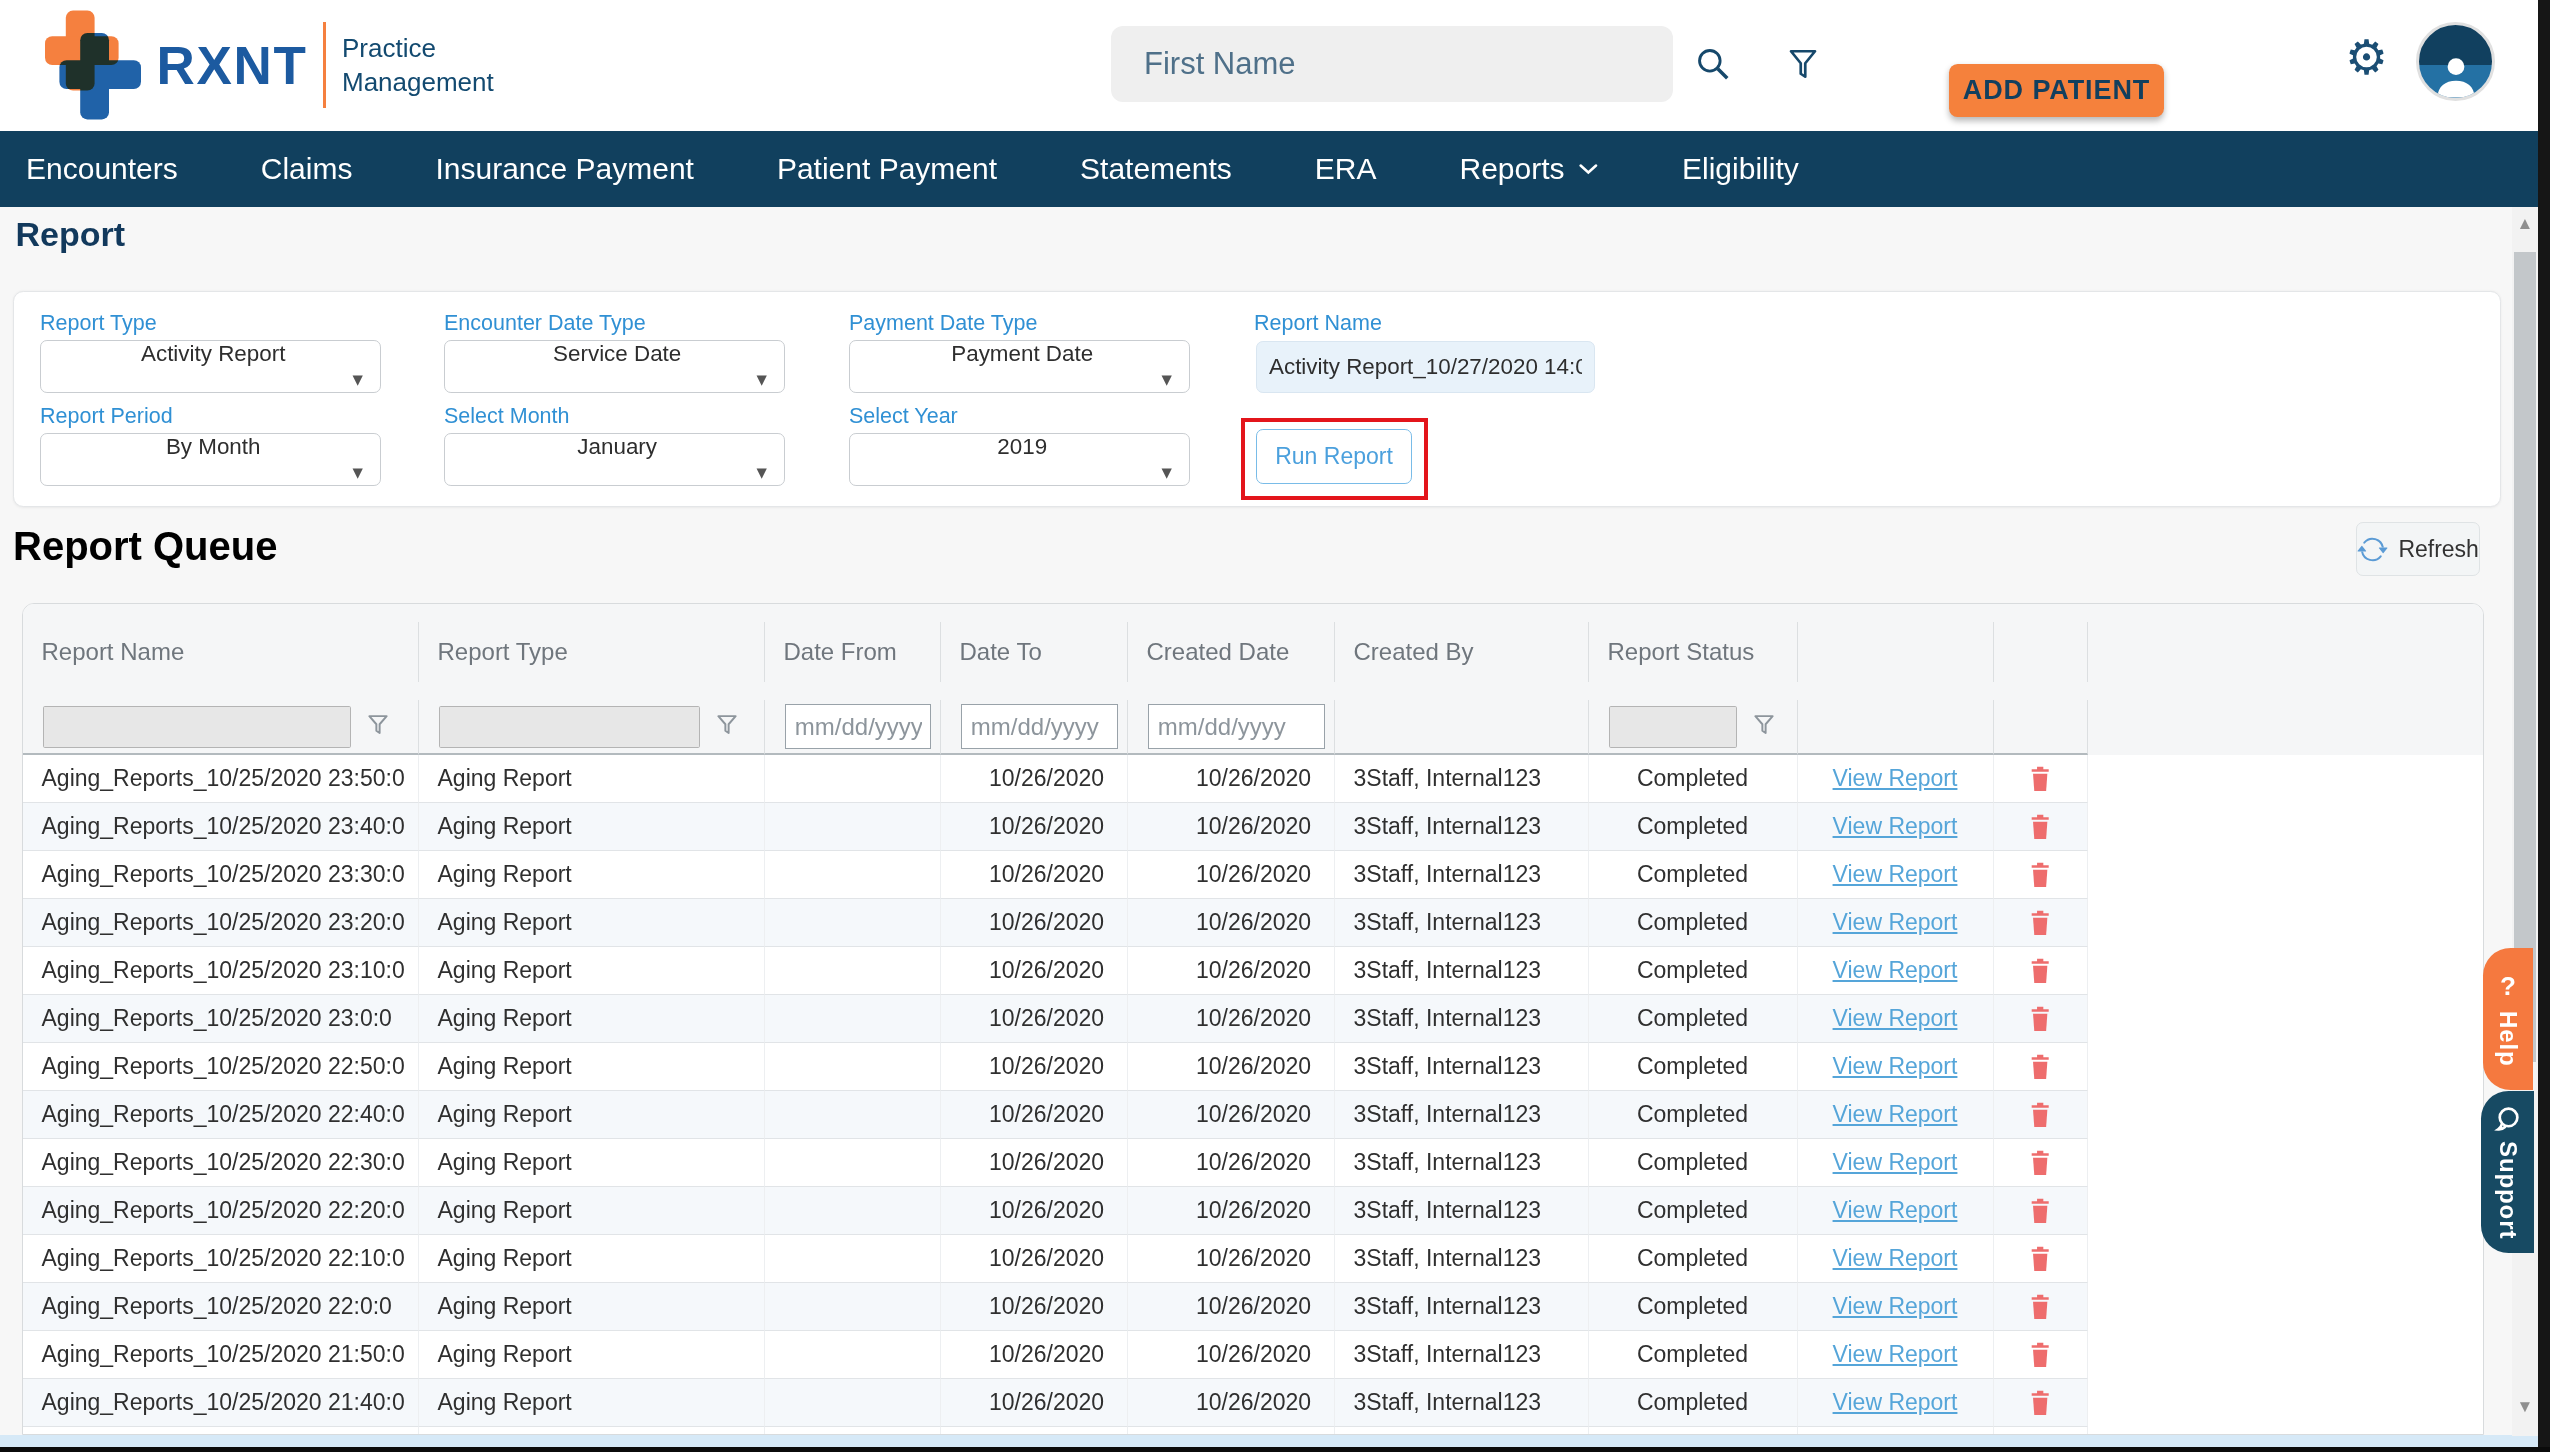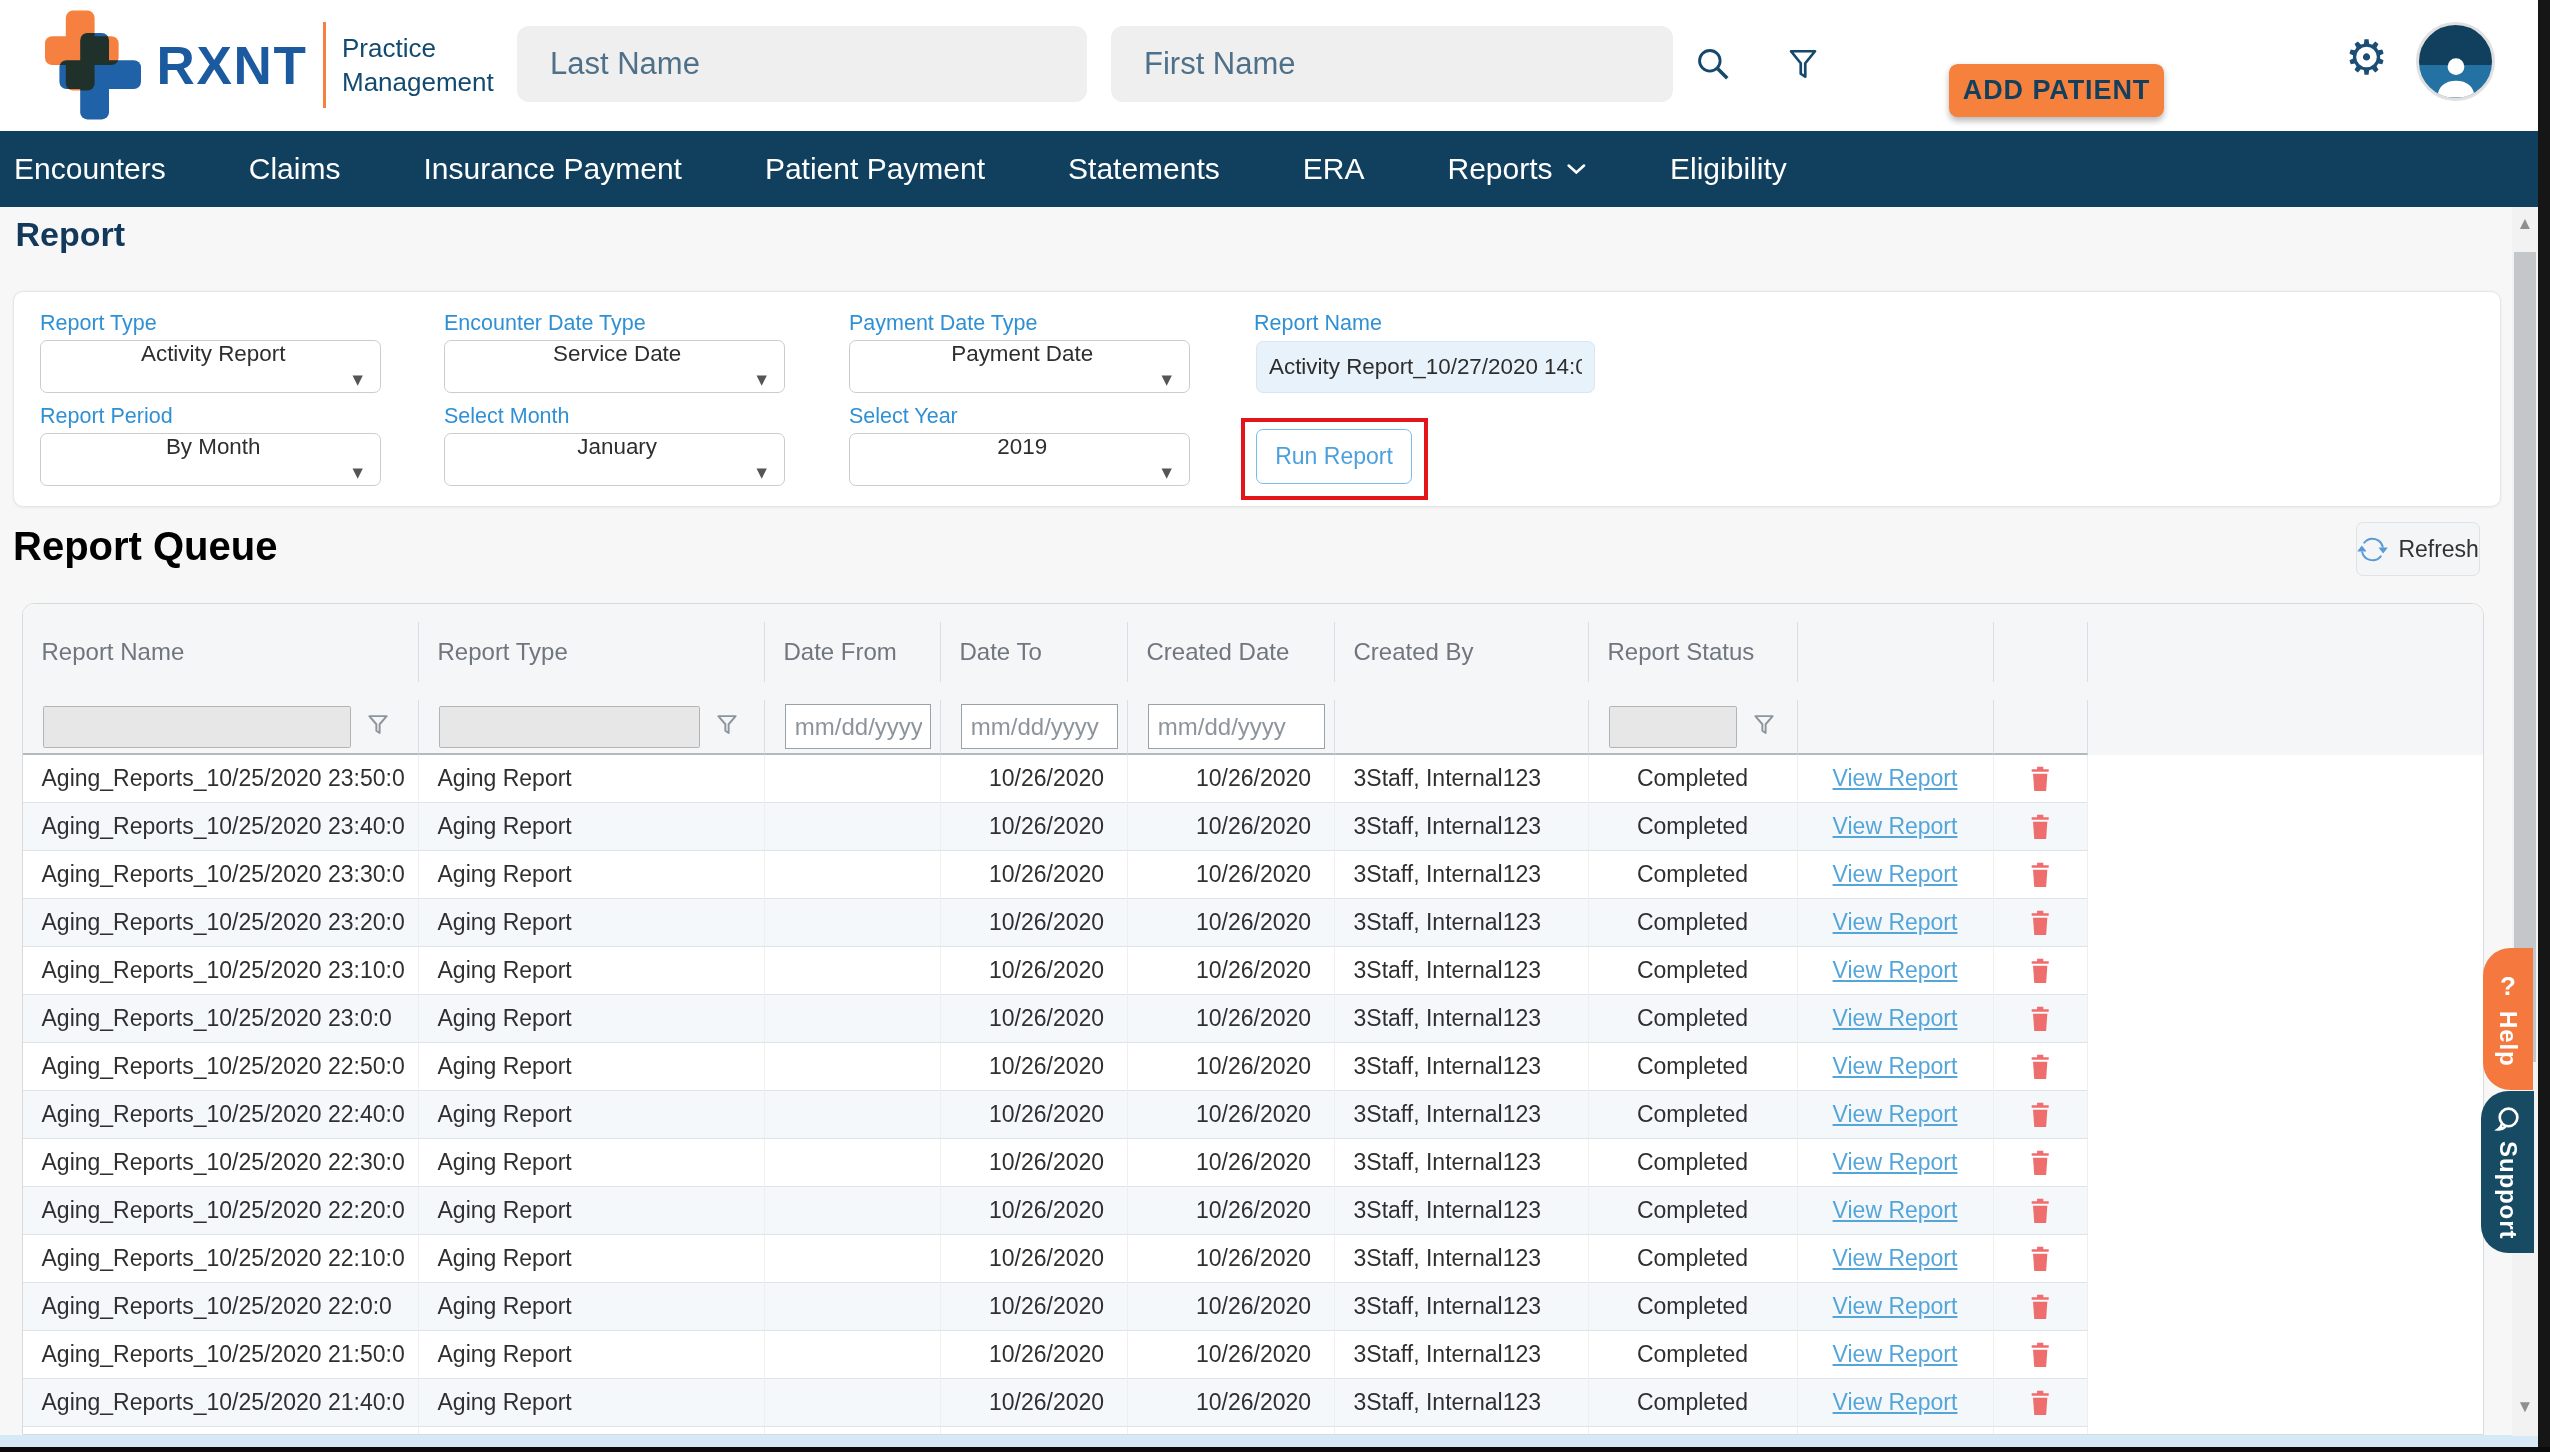--- a/index.html
+++ b/index.html
@@ -23,21 +23,21 @@
   .add-patient{position:absolute;left:1949px;top:40px;width:215px;height:53px;background:#f5813c;border:none;
                border-radius:8.6px;display:flex;align-items:center;justify-content:center;font-family:"Liberation Sans",sans-serif;
                font-size:27px;font-weight:bold;color:#123f5e;letter-spacing:0.9px;box-shadow:0 3.4px 6.9px rgba(0,0,0,.28);cursor:pointer;margin-top:24px;}
   .gear{position:absolute;left:2345px;top:34px;font-size:48px;line-height:48px;color:#1b4e74;cursor:pointer;}
   .avatar{position:absolute;left:2416px;top:22.4px;width:79px;height:79px;border-radius:50%;border:3.4px solid #e0e0e0;
           box-sizing:border-box;overflow:hidden;background:linear-gradient(#11405f 0 55%,#2471a4 55% 100%);cursor:pointer;}
   .avatar svg{position:absolute;left:50%;bottom:-3.4px;transform:translateX(-50%);}
 
   
   .navbar{position:absolute;left:0;top:131px;width:2550px;height:76px;background:#11405e;display:flex;align-items:center;
-          padding-left:14px;gap:83px;box-sizing:border-box;}
+          padding-left:26px;gap:83px;box-sizing:border-box;}
   .nav-item{font-size:30px;color:#ffffff;white-space:nowrap;cursor:pointer;display:flex;align-items:center;gap:13.8px;}
 
   
   .page-title{position:absolute;left:15.5px;top:215px;font-size:34px;font-weight:bold;color:#12395c;}
   .queue-title{position:absolute;left:13px;top:524px;font-size:40px;font-weight:bold;color:#000000;}
 
   
   .filter-card{position:absolute;left:13px;top:291px;width:2488px;height:216px;background:#ffffff;border:0.9px solid #e4e6e8;
                border-radius:10.3px;box-shadow:0 0.9px 2.6px rgba(0,0,0,.06);box-sizing:border-box;}
   .f-label{position:absolute;font-size:21.5px;color:#3090d4;white-space:nowrap;}
@@ -121,21 +121,20 @@
         </g>
       </svg>
       <span class="brand-name">RXNT</span>
       <span class="brand-divider"></span>
       <span class="brand-tagline">
         <span>Practice</span><br>
         <span>Management</span>
       </span>
     </div>
 
-    <input id="lastName" class="top-input" type="text" placeholder="Last Name" style="">
     <input id="firstName" class="top-input" type="text" placeholder="First Name" style="">
 
     <span id="topSearch" class="top-icon">
       <svg width="38" height="38" viewBox="0 0 24 24">
         <circle cx="10" cy="10" r="6.5" fill="none" stroke="#16486B" stroke-width="1.8"></circle>
         <line x1="15" y1="15" x2="21" y2="21" stroke="#16486B" stroke-width="2.2"></line>
       </svg>
     </span>
     <span id="topFunnel" class="top-icon">
       <svg width="36" height="38" viewBox="0 0 24 24">

